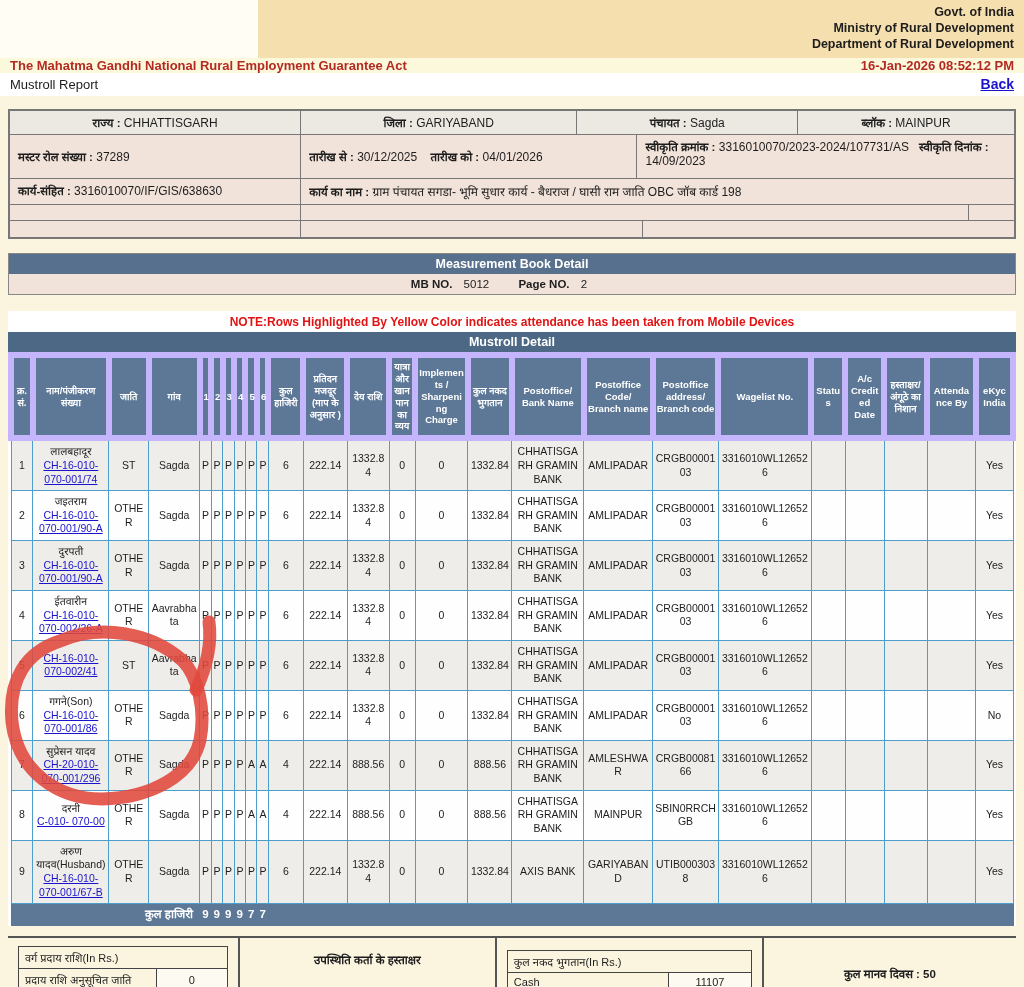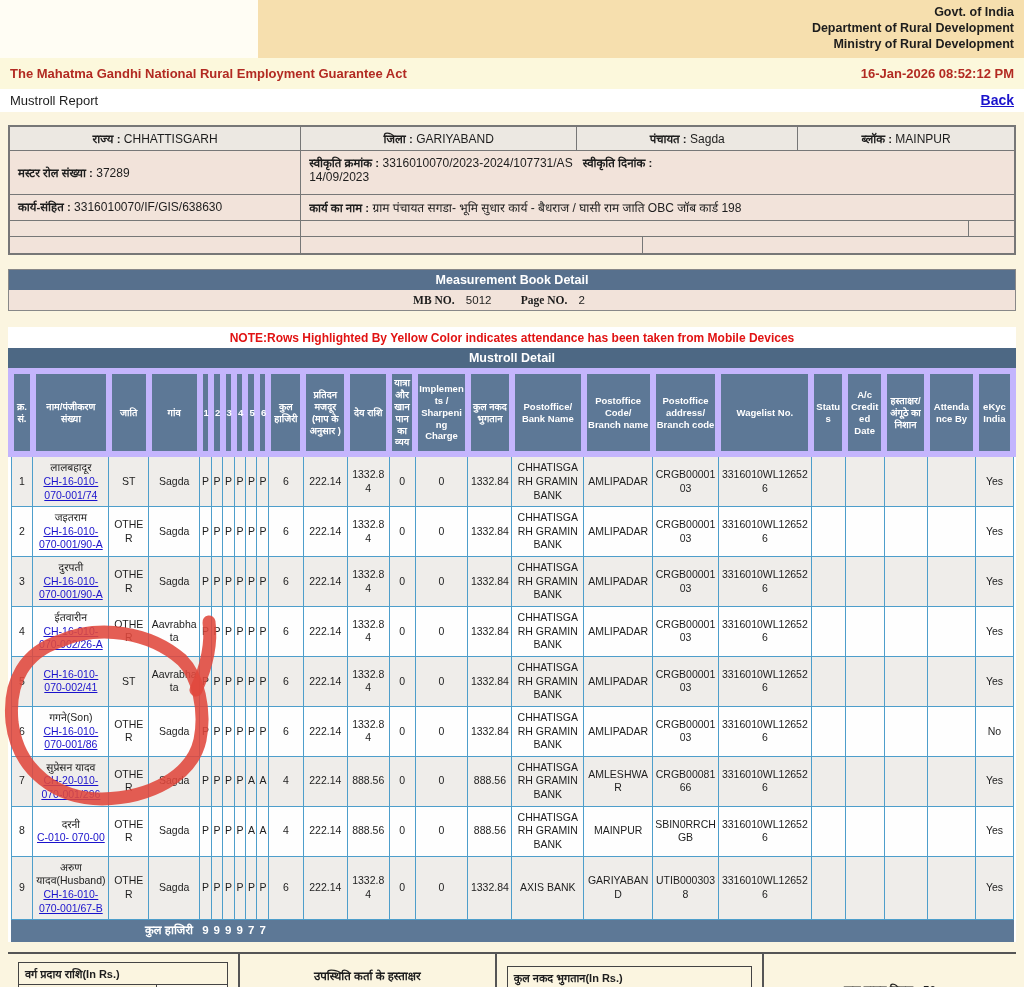--- a/index.html
+++ b/index.html
@@ -13,21 +13,21 @@
   }
   
   .top-band { display: flex; }
   .top-band .white-gap { width: 258px; background: #fffdf4; }
   .top-band .govt-block {
     flex: 1; background: #f6dfae; text-align: right;
     padding: 4px 10px 6px; font-weight: bold; font-size: 12.5px; line-height: 1.28;
   }
   .act-band {
     background: #fcf8dc; display: flex; justify-content: space-between;
-    padding: 8px 10px; font-weight: bold; font-size: 13px; color: #b22a22;
+    padding: 0 10px; font-weight: bold; font-size: 13px; color: #b22a22;
   }
   .blue-band {
     background: #ffffff; display: flex; justify-content: space-between;
     padding: 3px 10px 4px; font-size: 13px; align-items: center;
   }
   .blue-band .back {
     color: #1a12cc; font-weight: bold; text-decoration: underline; font-size: 14px; cursor: pointer;
   }
   
   .info-wrap { margin: 13px 8px 0; border: 2px solid #777; background: #f2e3da; }
@@ -41,21 +41,21 @@
   .r2 .c1 { width: 29%; padding-top: 14px; padding-bottom: 14px; }
   .r2 .c2 { width: 33.5%; padding-top: 14px; }
   .r2 .c3 { width: 37.5%; }
   .r3 .c1 { width: 29%; } .r3 .c2 { width: 71%; }
   .r4 .c1 { width: 29%; height: 15px; } .r4 .c2 { width: 66.5%; } .r4 .c3 { width: 4.5%; }
   .r5 .c1 { width: 29%; height: 16px; } .r5 .c2 { width: 34%; } .r5 .c3 { width: 37%; }
   
   .mb-wrap { margin: 14px 8px 0; border: 1px solid #888; }
   .mb-title { background: #57708d; color: #fff; font-weight: bold; text-align: center; font-size: 12.5px; padding: 3px 0; }
   .mb-row { background: #f2e3da; font-size: 11.5px; padding: 4px 0; text-align: center; }
-  .mb-row b { font-weight: bold; font-family: Liberation Serif, serif; }
+  .mb-row b { font-weight: bold; }
   .mb-row span.val { margin: 0 26px 0 8px; font-weight: normal; }
   
   .note {
     margin: 16px 8px 0; background: #ffffff; color: #e11313; font-weight: bold;
     text-align: center; font-size: 12px; padding: 4px 0 3px;
   }
   
   .must-title { margin: 0 8px; background: #4d6884; color: #fff; font-weight: bold; text-align: center; font-size: 12.5px; padding: 3px 0; }
   table.must { margin: 0 8px; width: calc(100% - 16px); border-collapse: collapse; table-layout: fixed; background: #fff; }
   table.must th {
@@ -81,33 +81,33 @@
   
   .bottom { margin: 10px 8px 0; border-top: 2px solid #555; border-bottom: 2px solid #555; display: flex; min-height: 100px; }
   .b-sec { padding: 8px 10px; }
   .b-sec.s1 { width: 23%; border-right: 2px solid #555; }
   .b-sec.s2 { width: 25.5%; border-right: 2px solid #555; display: flex; flex-direction: column; justify-content: space-between; text-align: center; font-weight: bold; font-size: 11.5px; padding: 14px 6px 10px; }
   .b-sec.s3 { width: 26.5%; border-right: 2px solid #555; padding-top: 12px; }
   .b-sec.s4 { width: 25%; display: flex; align-items: flex-start; justify-content: center; padding-top: 28px; font-weight: bold; font-size: 11.5px; }
   table.mini { border-collapse: collapse; width: 100%; }
   table.mini td { border: 1.5px solid #444; font-size: 11px; padding: 3px 6px; }
   table.mini td.mv { width: 34%; text-align: center; background: #fdfaf2; }
-  table.mini td.mt { font-weight: bold; }
+  table.mini td.mt { font-weight: normal; }
   
   svg.annot { position: absolute; left: 0; top: 0; pointer-events: none; }
 </style>
 </head>
 <body>
 
 <div class="top-band">
   <div class="white-gap"></div>
   <div class="govt-block">
     <div>Govt. of India</div>
+    <div>Ministry of Rural Development</div>
     <div>Department of Rural Development</div>
-    <div>Ministry of Rural Development</div>
   </div>
 </div>
 
 <div class="act-band">
   <span>The Mahatma Gandhi National Rural Employment Guarantee Act</span>
   <span>16-Jan-2026 08:52:12 PM</span>
 </div>
 
 <div class="blue-band">
   <span>Mustroll Report</span>
@@ -130,20 +130,27 @@
     </div>
     <div class="info-cell c3">
       <span class="lbl">ब्लॉक :</span>
       <span>MAINPUR</span>
     </div>
   </div>
   <div class="info-row r2">
     <div class="info-cell c1">
       <span class="lbl">मस्टर रोल संख्या :</span>
       <span>37289</span>
+    </div>
+    <div class="info-cell c2">
+      <span class="lbl">तारीख से :</span>
+      <span>30/12/2025</span>
+      &nbsp;&nbsp;
+      <span class="lbl">तारीख को :</span>
+      <span>04/01/2026</span>
     </div>
     <div class="info-cell c3">
       <span class="lbl">स्वीकृति क्रमांक :</span>
       <span>3316010070/2023-2024/107731/AS</span>
       &nbsp;
       <span class="lbl">स्वीकृति दिनांक :</span>
       <span>14/09/2023</span>
     </div>
   </div>
   <div class="info-row r3">

